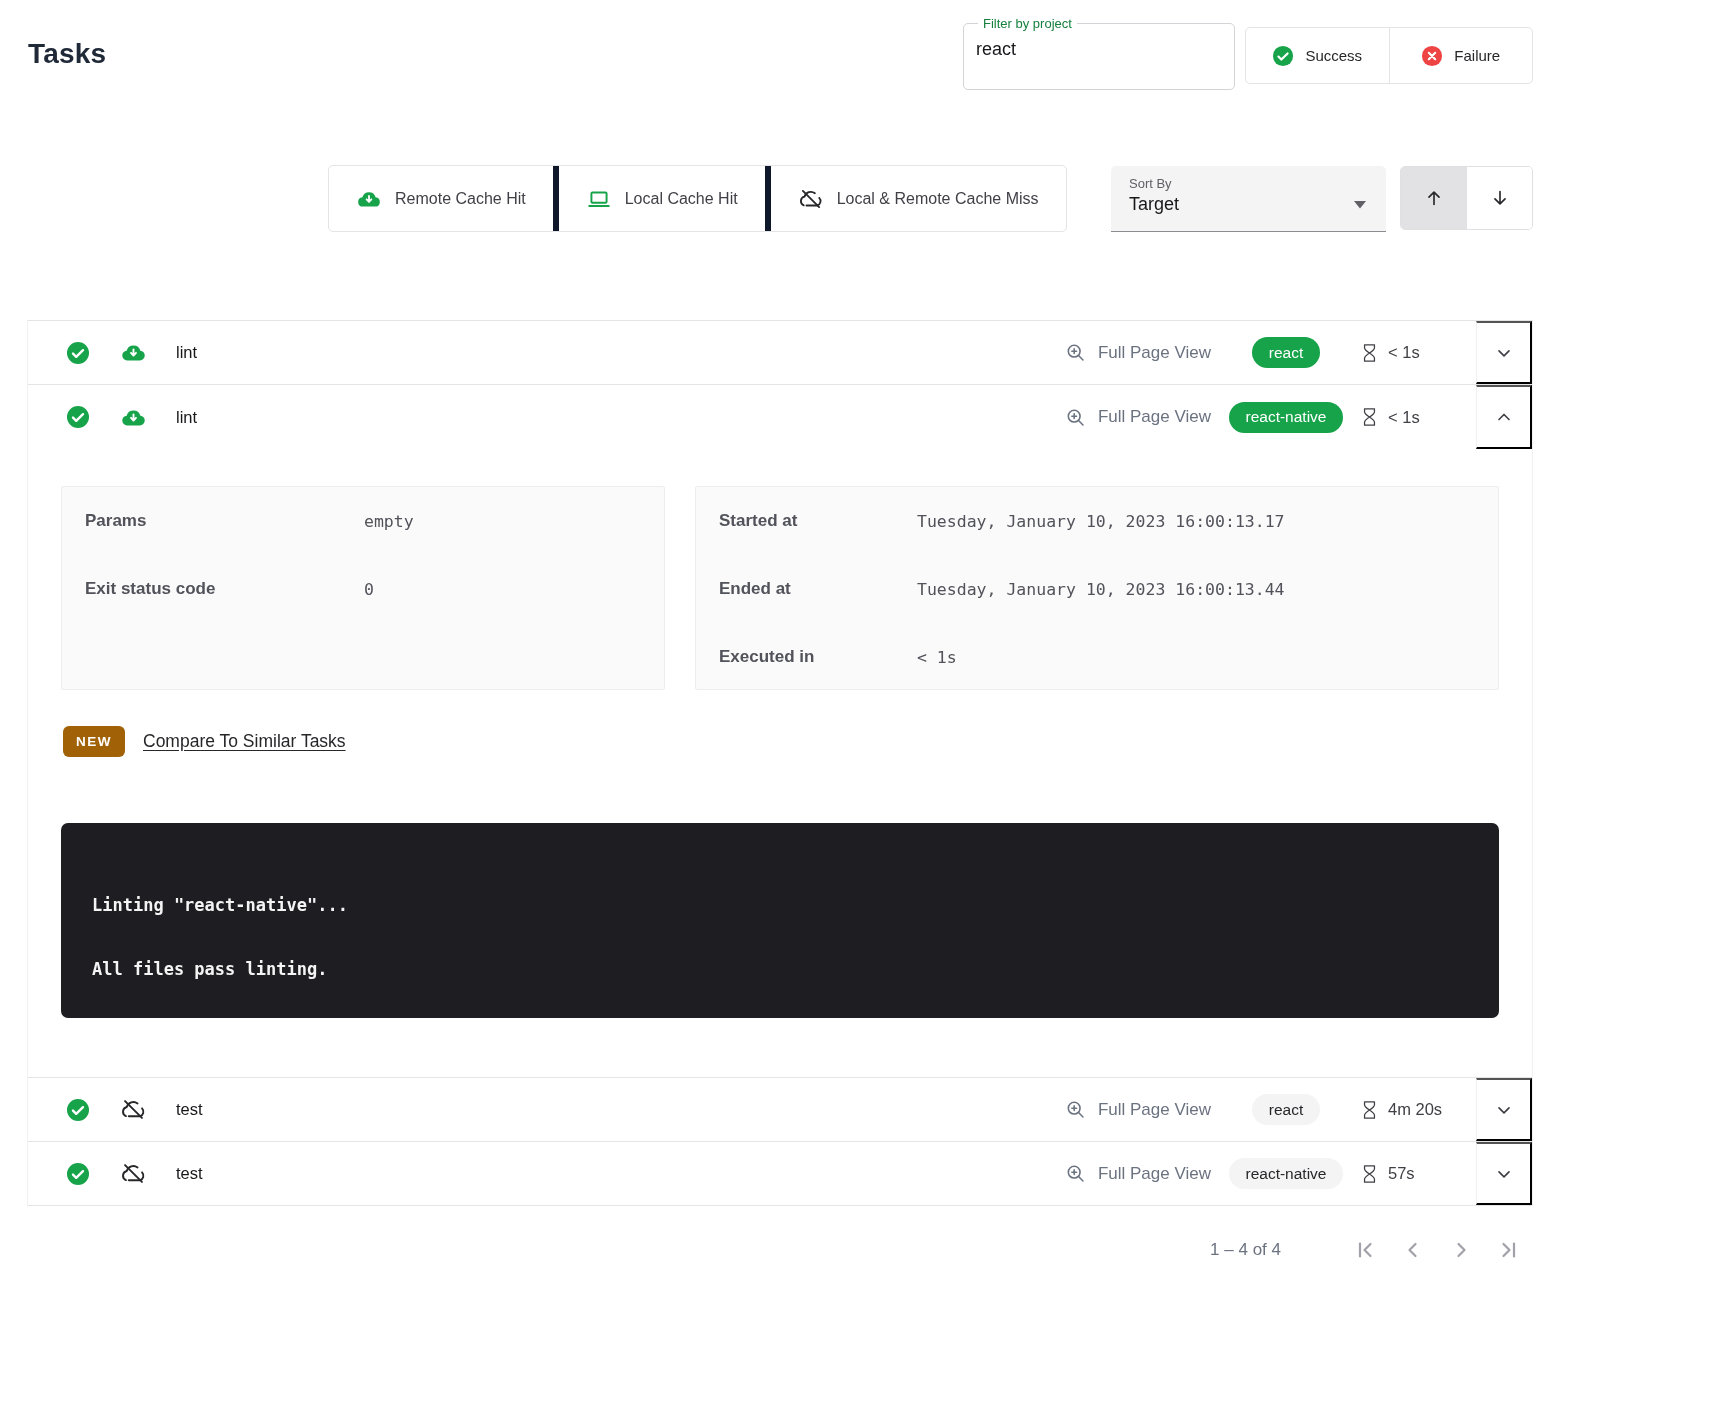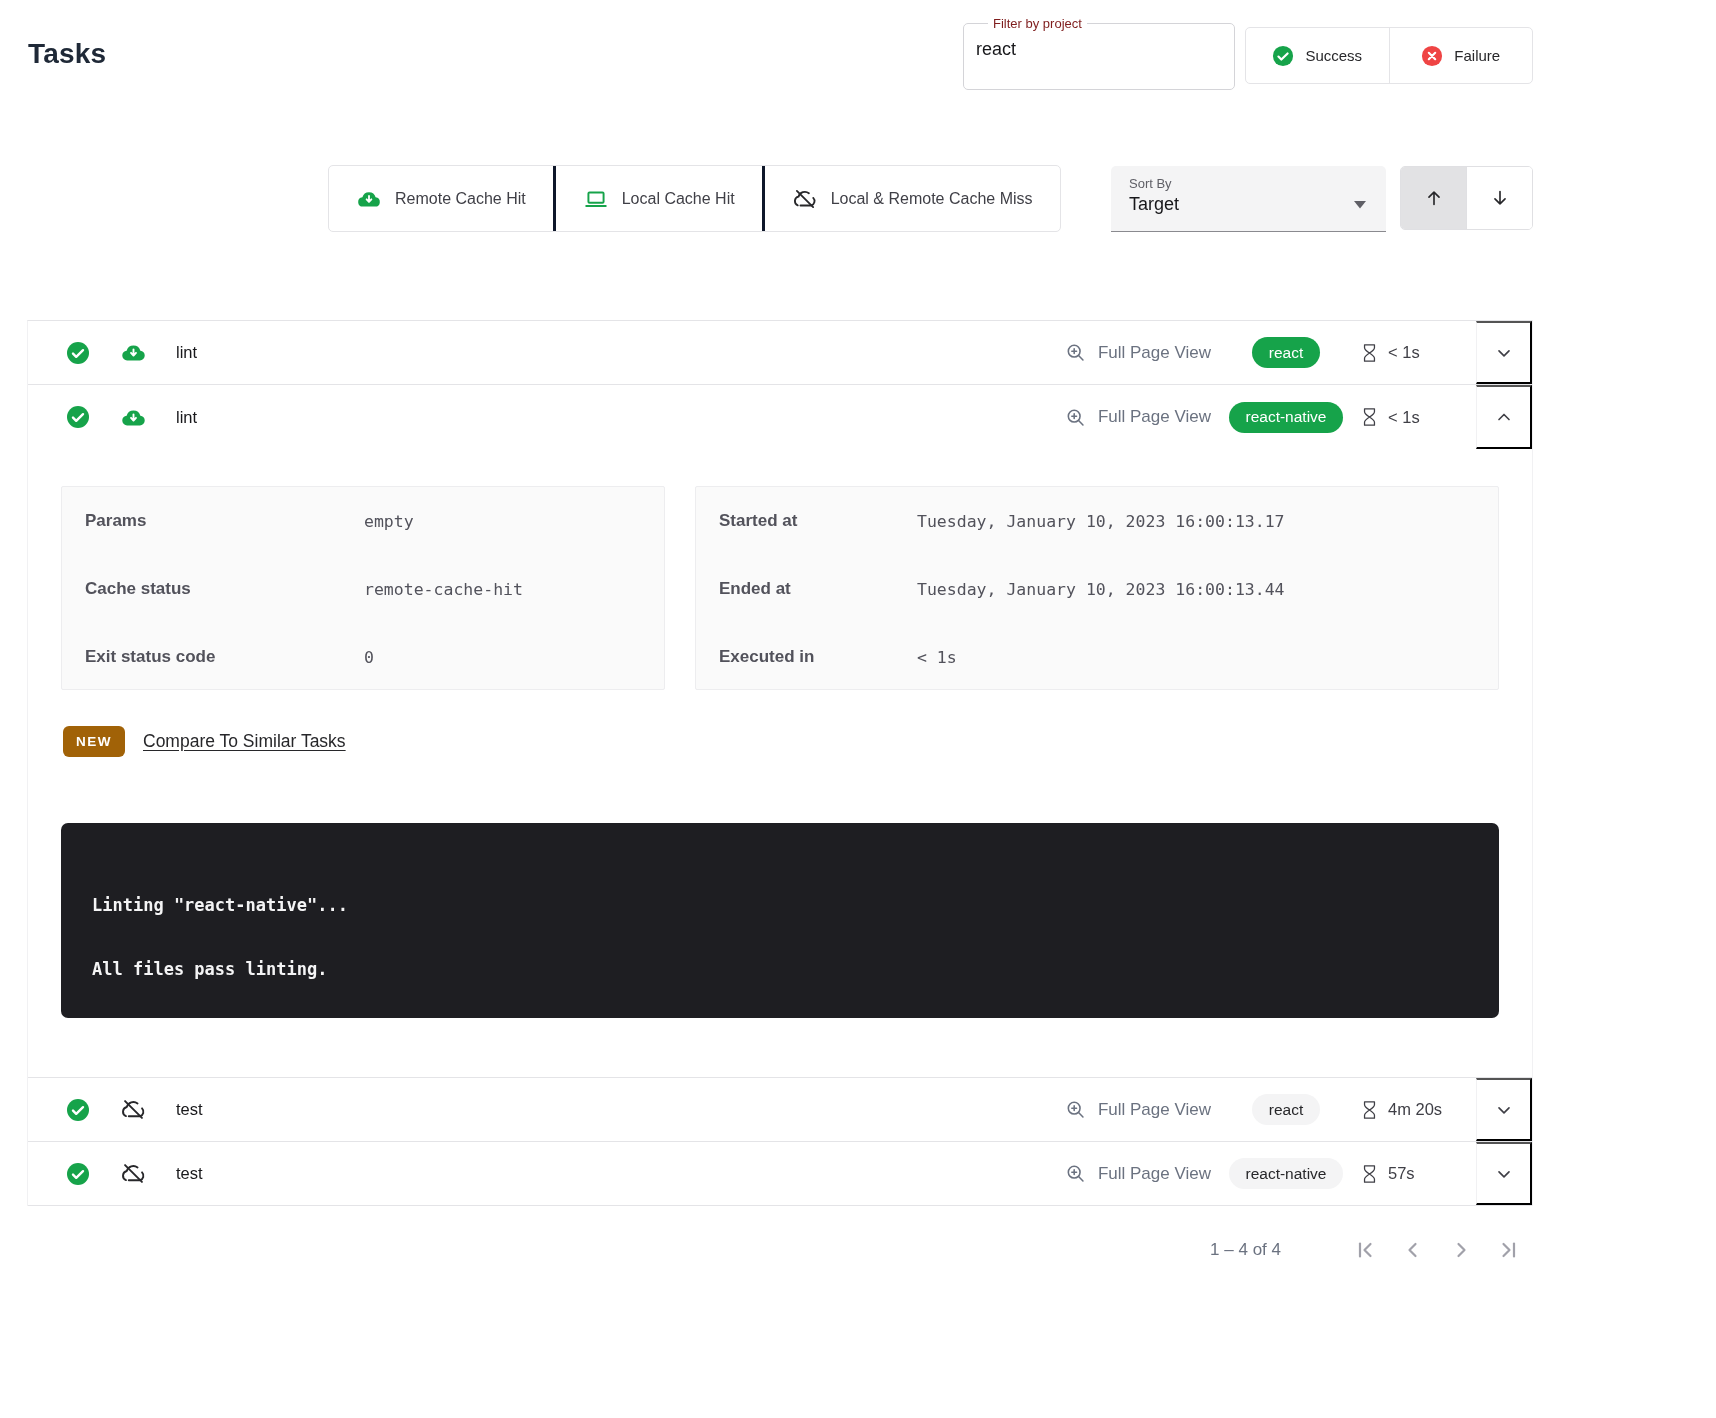--- a/index.html
+++ b/index.html
@@ -5,38 +5,38 @@
   * { margin:0; padding:0; box-sizing:border-box; }
   html,body { width:1716px; height:1418px; background:#ffffff; overflow:hidden;
               font-family:"Liberation Sans", sans-serif; color:#18181b; }
   .page { position:relative; width:1716px; height:1418px; }
 
   
   .page-title { position:absolute; left:28px; top:38px; font-size:28px; font-weight:700; letter-spacing:.2px; color:#1f2937; }
 
   .project-filter { position:absolute; left:963px; top:16px; width:272px; height:74px;
       border:1px solid #d4d4d8; border-radius:5px; padding:0 12px; background:#fff; }
-  .project-filter legend { font-size:13px; color:#7f1d1d; padding:0 5px; margin-left:12px; }
+  .project-filter legend { font-size:13px; color:#15803d; padding:0 5px; margin-left:2px; }
   .project-filter input { border:none; outline:none; width:100%; font-size:18px; color:#18181b;
       margin-top:8px; font-family:"Liberation Sans", sans-serif; background:transparent; }
 
   .status-group { position:absolute; left:1245px; top:27px; width:288px; height:57px;
       border:1px solid #e4e4e7; border-radius:5px; display:flex; background:#fff; }
   .status-btn { flex:1; display:flex; align-items:center; justify-content:center; gap:11px;
       font-size:15px; color:#27272a; background:none; border:none; cursor:pointer;
       font-family:"Liberation Sans", sans-serif; }
   .status-btn + .status-btn { border-left:1px solid #e4e4e7; }
 
   
   .cache-filter-group { position:absolute; left:328px; top:165px; height:67px; display:flex;
       border:1px solid #e4e4e7; border-radius:5px; background:#fff; }
   .cache-filter-btn { display:flex; align-items:center; gap:13px; padding:0 27px; font-size:16px;
       color:#3f3f46; background:none; border:none; cursor:pointer; white-space:nowrap;
       font-family:"Liberation Sans", sans-serif; }
-  .cache-filter-btn + .cache-filter-btn { border-left:3px solid #0f172a; }
+  .cache-filter-btn + .cache-filter-btn { border-left:6px solid #0f172a; }
 
   .sort-select { position:absolute; left:1111px; top:166px; width:275px; height:66px;
       background:#f4f4f5; border-bottom:1px solid #8a8a8f; border-radius:5px 5px 0 0;
       padding:10px 18px 16px; cursor:pointer; }
   .sort-label { font-size:13px; color:#5f5f66; }
   .sort-value { font-size:18px; color:#18181b; margin-top:3px; }
   .sort-caret { position:absolute; right:20px; top:29px; }
 
   .dir-group { position:absolute; left:1400px; top:166px; width:133px; height:64px;
       border:1px solid #e0e0e3; border-radius:5px; display:flex; overflow:hidden; background:#fff; }
@@ -280,24 +280,20 @@
           </button>
         </div>
       </div>
 
       <div class="expanded-body">
         <div class="detail-grid">
           <div class="panel left">
             <div class="panel-row">
               <span class="panel-label">Params</span>
               <span class="panel-value">empty</span>
-            </div>
-            <div class="panel-row">
-              <span class="panel-label">Cache status</span>
-              <span class="panel-value">remote-cache-hit</span>
             </div>
             <div class="panel-row">
               <span class="panel-label">Exit status code</span>
               <span class="panel-value">0</span>
             </div>
           </div>
           <div class="panel right">
             <div class="panel-row">
               <span class="panel-label">Started at</span>
               <span class="panel-value">Tuesday, January 10, 2023 16:00:13.17</span>

